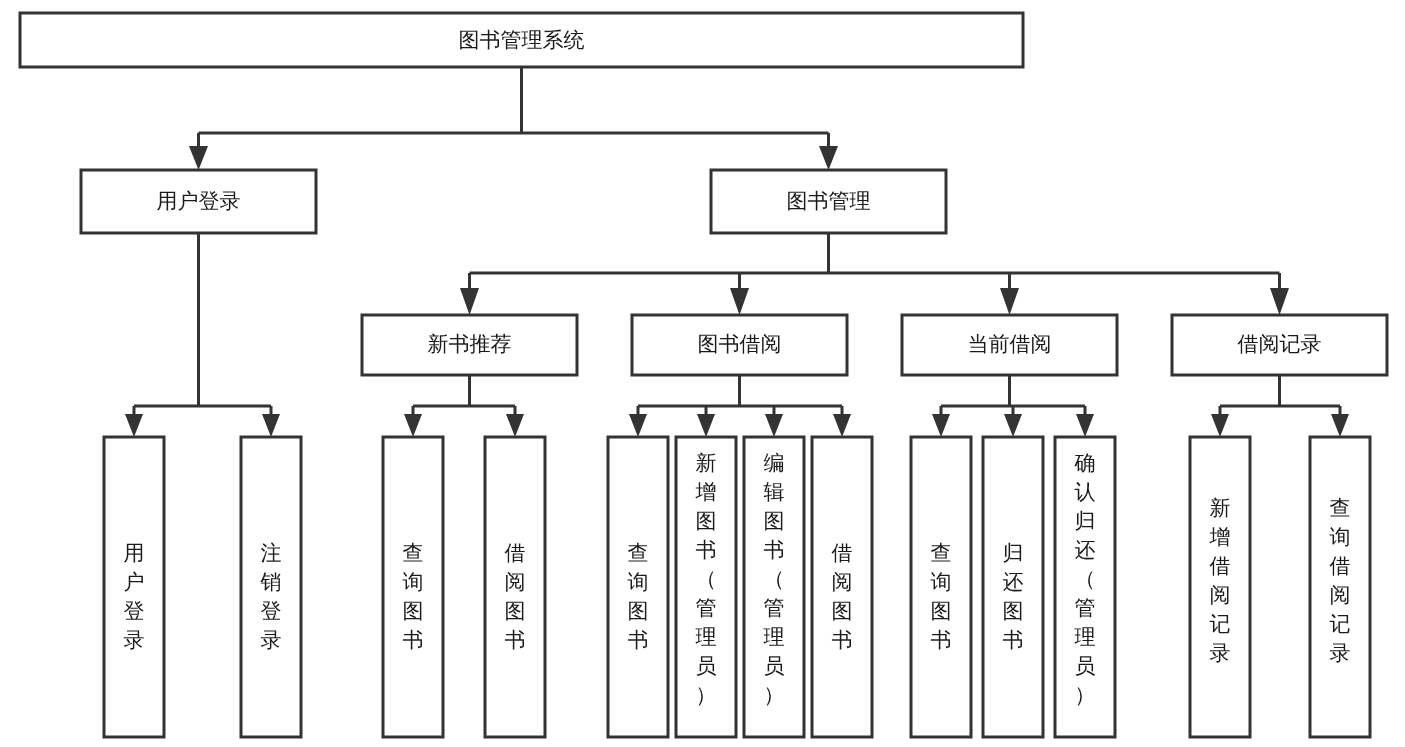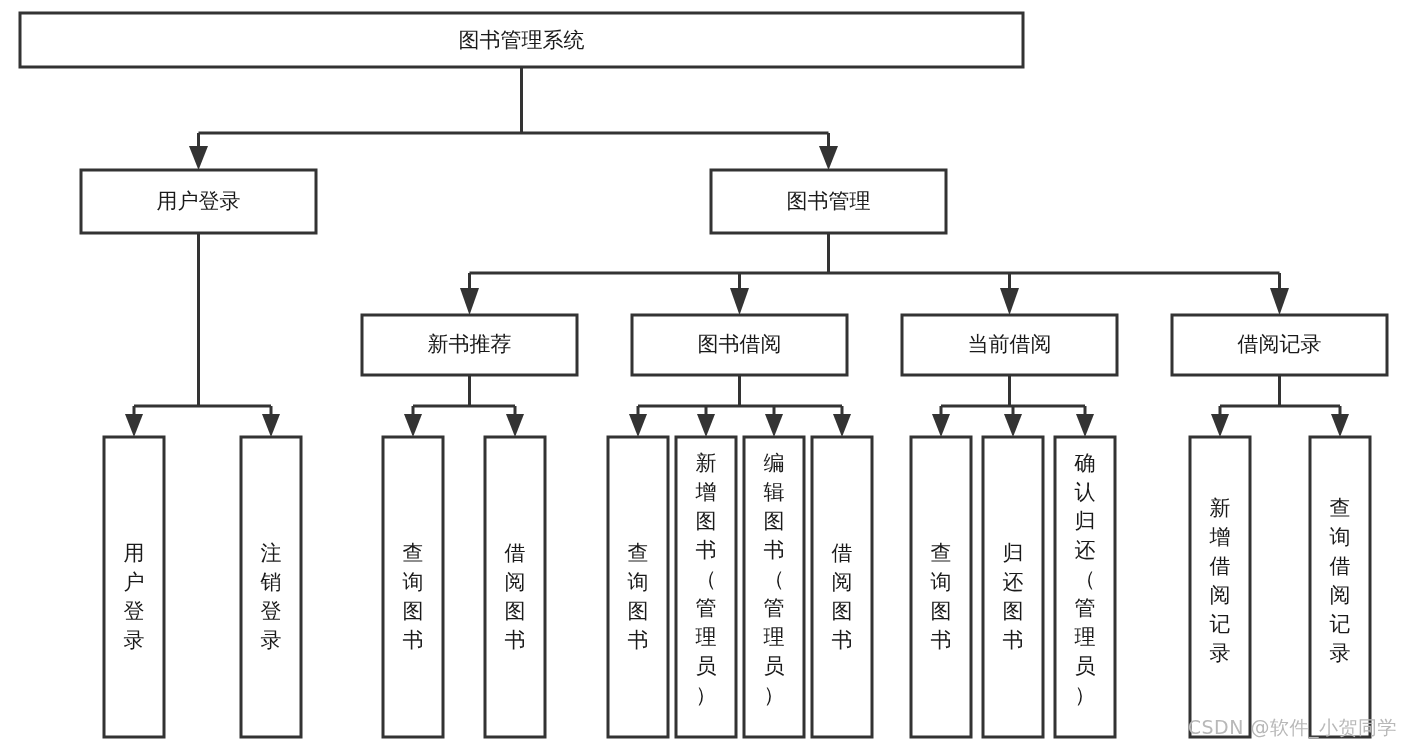--- a/index.html
+++ b/index.html
@@ -225,15 +225,14 @@
       <rect class="node-rect" x="1190" y="437" width="60" height="300"></rect>
       <text class="node-label-vert" x="1220" y="515"><tspan x="1220" dy="0">新</tspan><tspan x="1220" dy="29">增</tspan><tspan x="1220" dy="29">借</tspan><tspan x="1220" dy="29">阅</tspan><tspan x="1220" dy="29">记</tspan><tspan x="1220" dy="29">录</tspan></text>
     </g>
     <g>
       <rect class="node-rect" x="1310" y="437" width="60" height="300"></rect>
       <text class="node-label-vert" x="1340" y="515"><tspan x="1340" dy="0">查</tspan><tspan x="1340" dy="29">询</tspan><tspan x="1340" dy="29">借</tspan><tspan x="1340" dy="29">阅</tspan><tspan x="1340" dy="29">记</tspan><tspan x="1340" dy="29">录</tspan></text>
     </g>
 
   </svg>
 
-  <div class="watermark">CSDN @软件_小贺同学</div>
 
 </div>
 
 </body></html>

